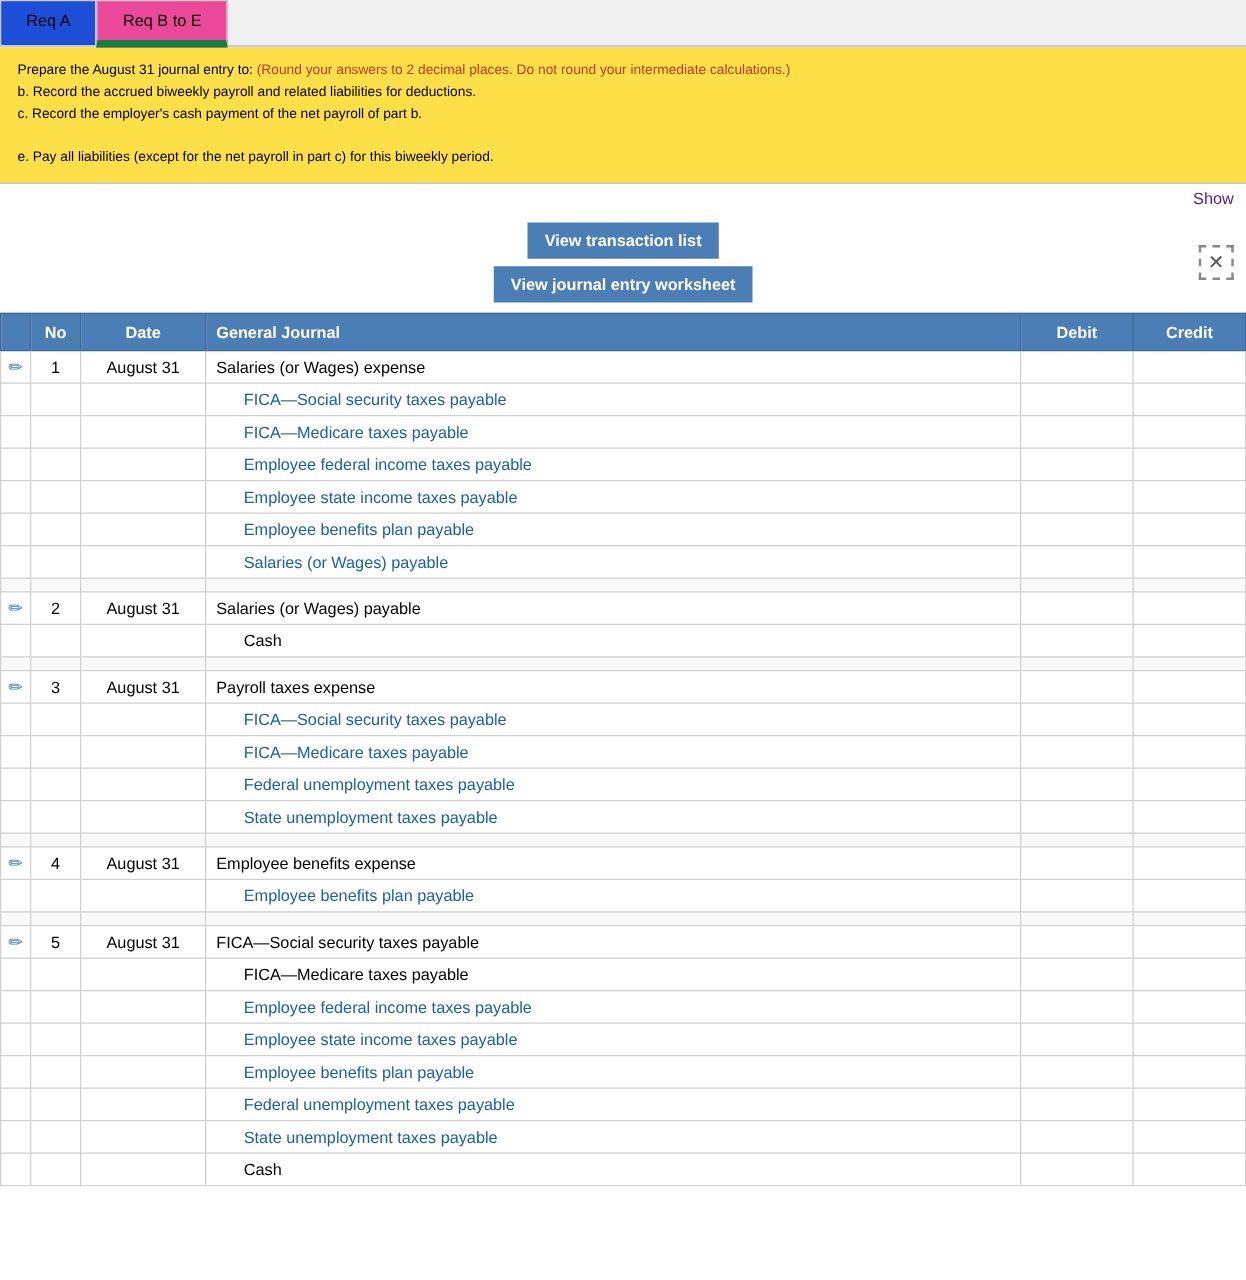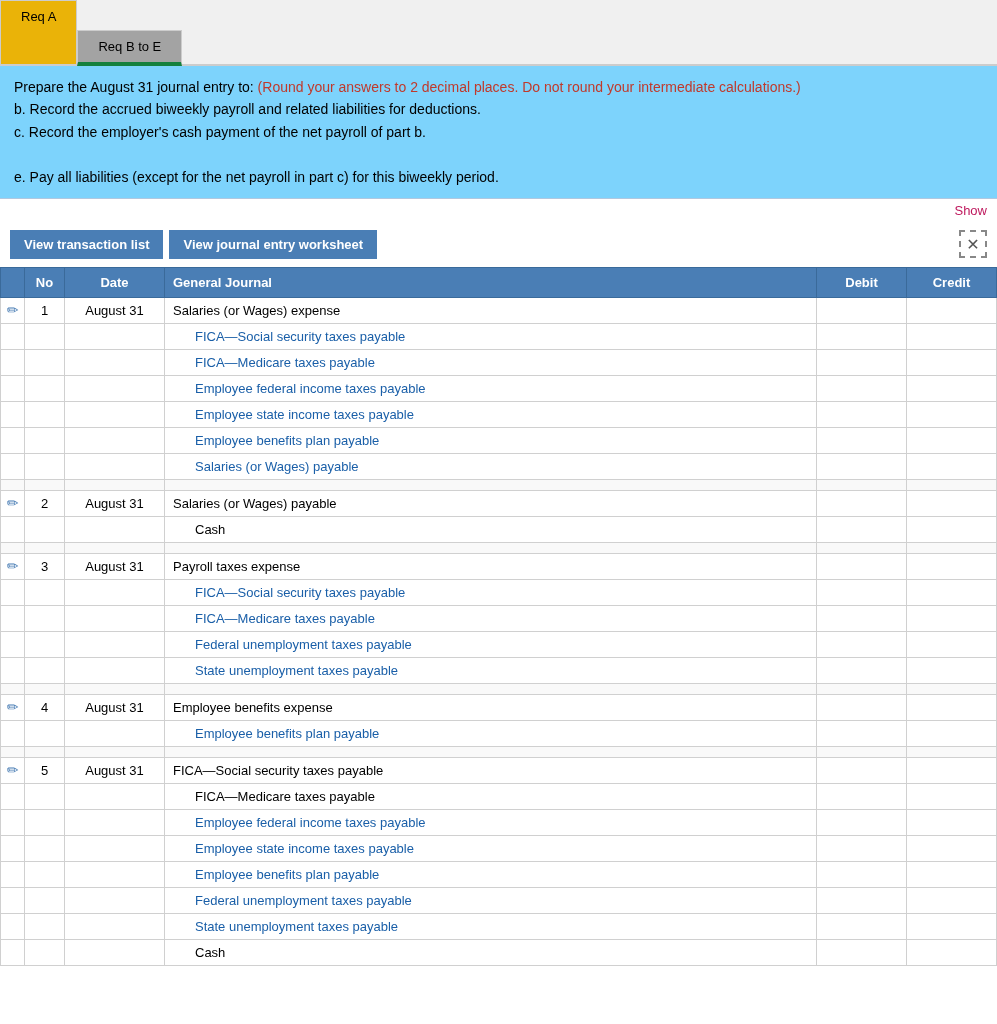--- a/index.html
+++ b/index.html
@@ -8,56 +8,56 @@
     .tabs {
       display: flex;
       border-bottom: 2px solid #ccc;
       background: #f0f0f0;
     }
     .tab {
       padding: 8px 20px;
       cursor: pointer;
       border: 1px solid #ccc;
       border-bottom: none;
-      background: #eab308;
+      background: #1d4ed8;
       font-size: 13px;
     }
     .tab.active {
-      background: #a3a3a3;
-      border-bottom: 4px solid #15803d;
+      background: #ec4899;
+      border-bottom: 6px solid #15803d;
       margin-bottom: -2px;
       z-index: 1;
-      margin-top: 30px;
     }
 
     .instructions {
-      background: #7dd3fc;
+      background: #fde047;
       padding: 10px 14px;
-      font-size: 14px;
+      font-size: 11px;
       line-height: 1.6;
       border-bottom: 1px solid #b0c8e0;
     }
     .instructions .highlight {
       color: #c0392b;
     }
 
     .show-row {
       text-align: right;
       padding: 4px 10px;
       font-size: 13px;
-      color: #be185d;
+      color: #4c1d95;
     }
 
     .toolbar {
       display: flex;
       align-items: center;
       gap: 6px;
       padding: 8px 10px;
       background: #fff;
       position: relative;
+      flex-direction: column;
     }
     .btn-toolbar {
       padding: 7px 14px;
       background: #4a7eb5;
       color: #fff;
       border: none;
       cursor: pointer;
       font-size: 13px;
       font-weight: bold;
     }

